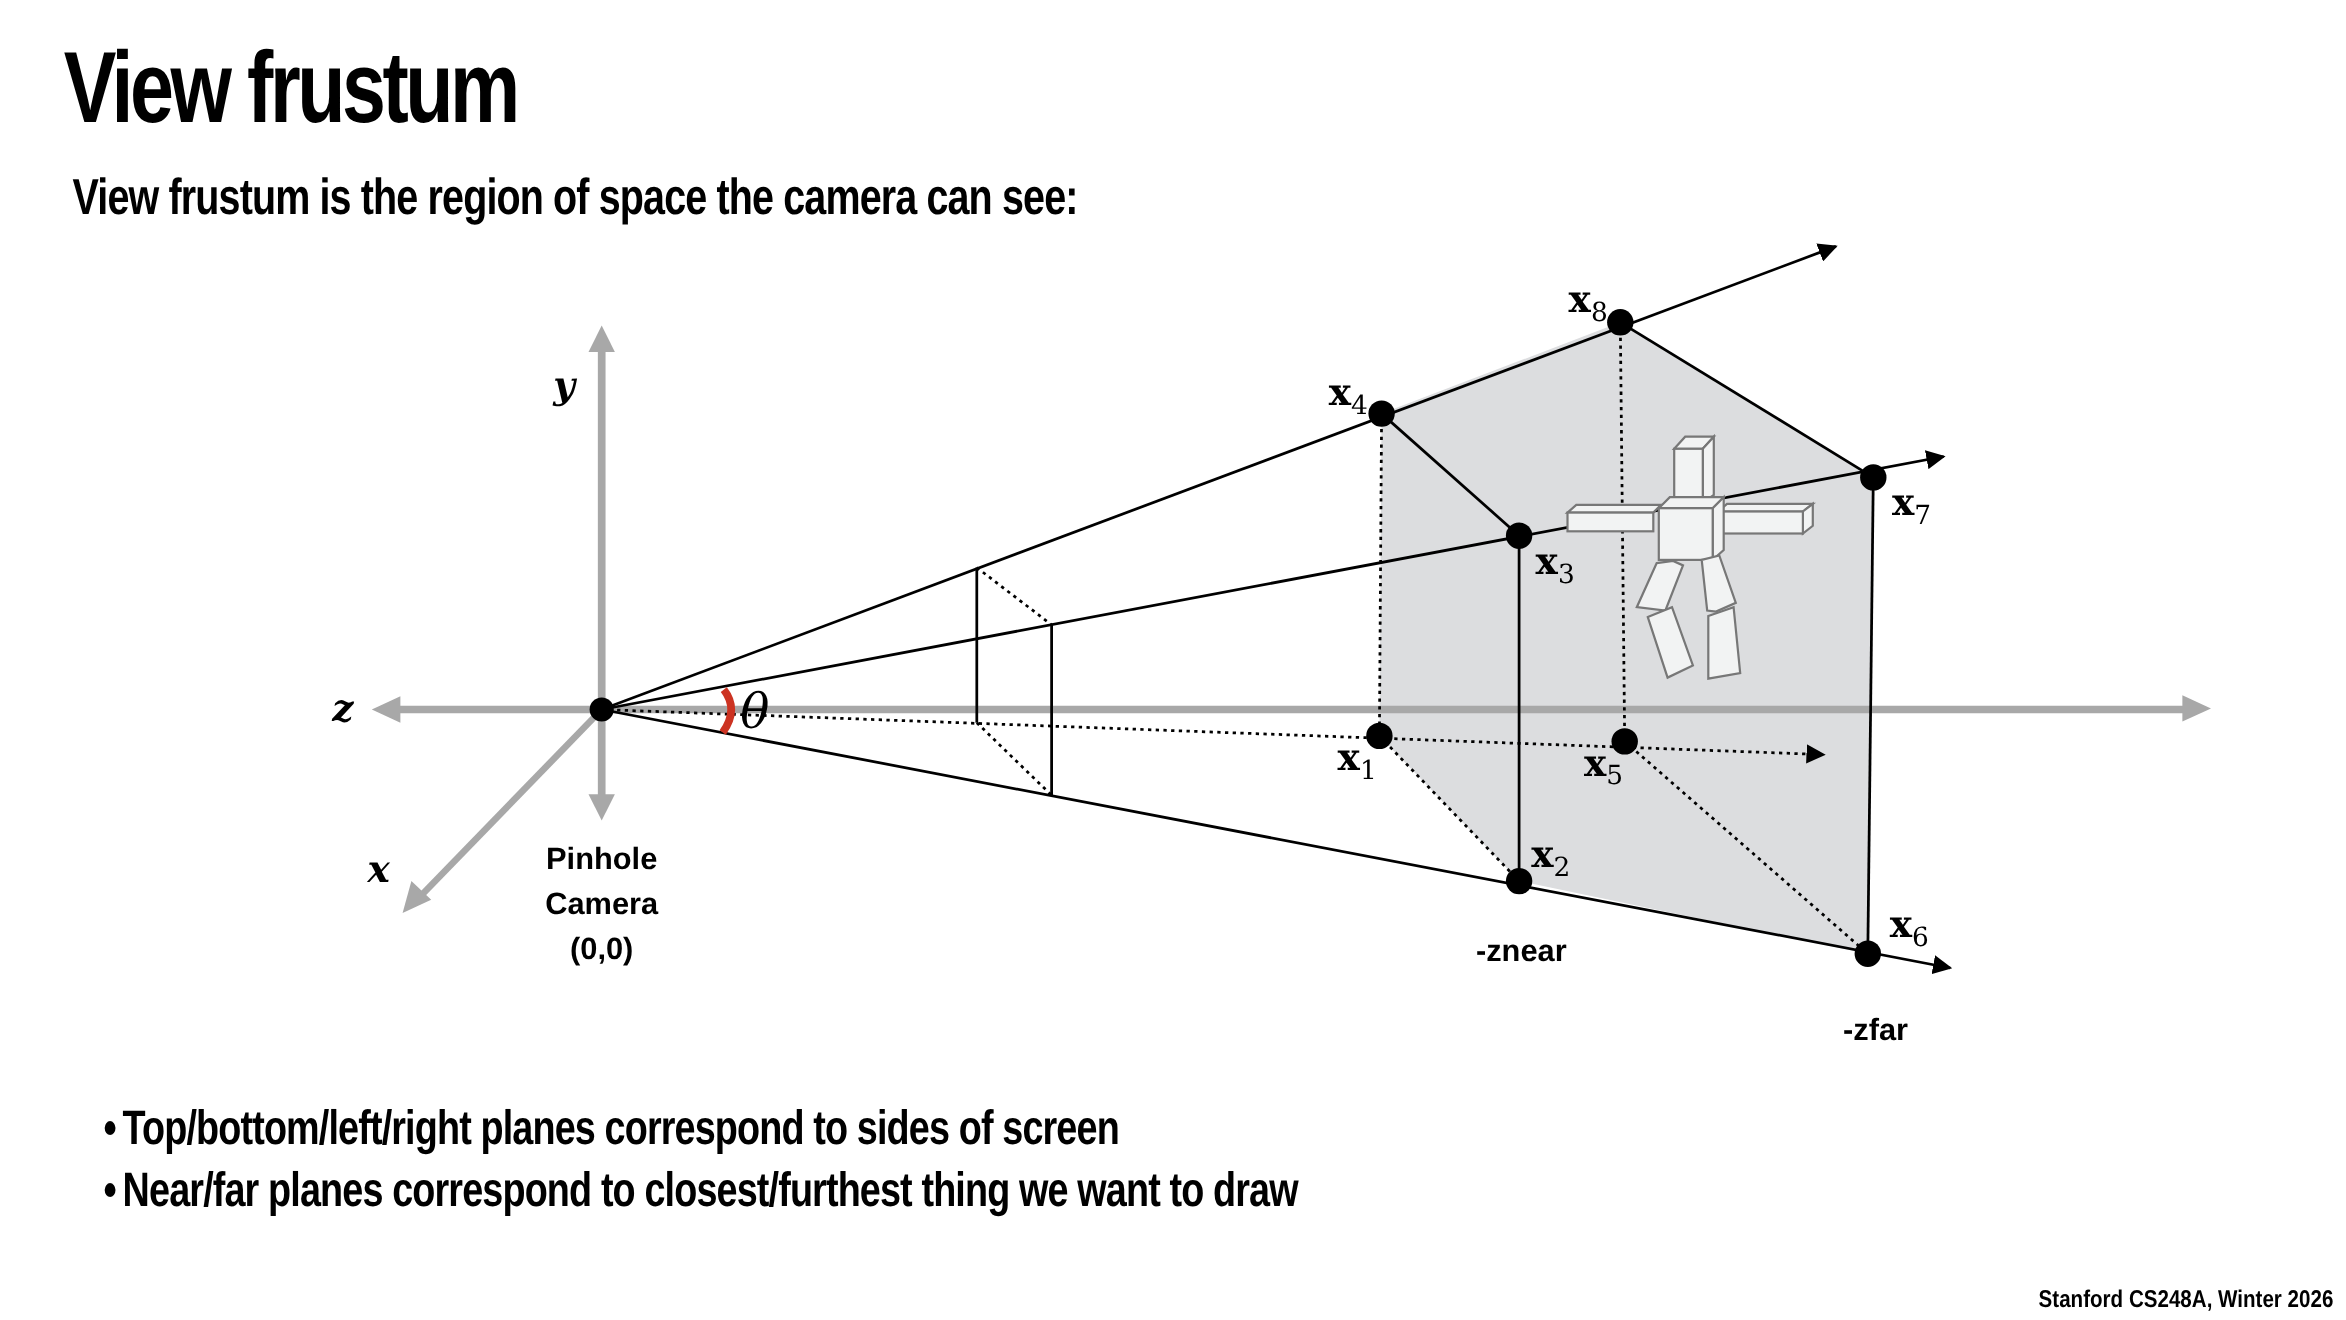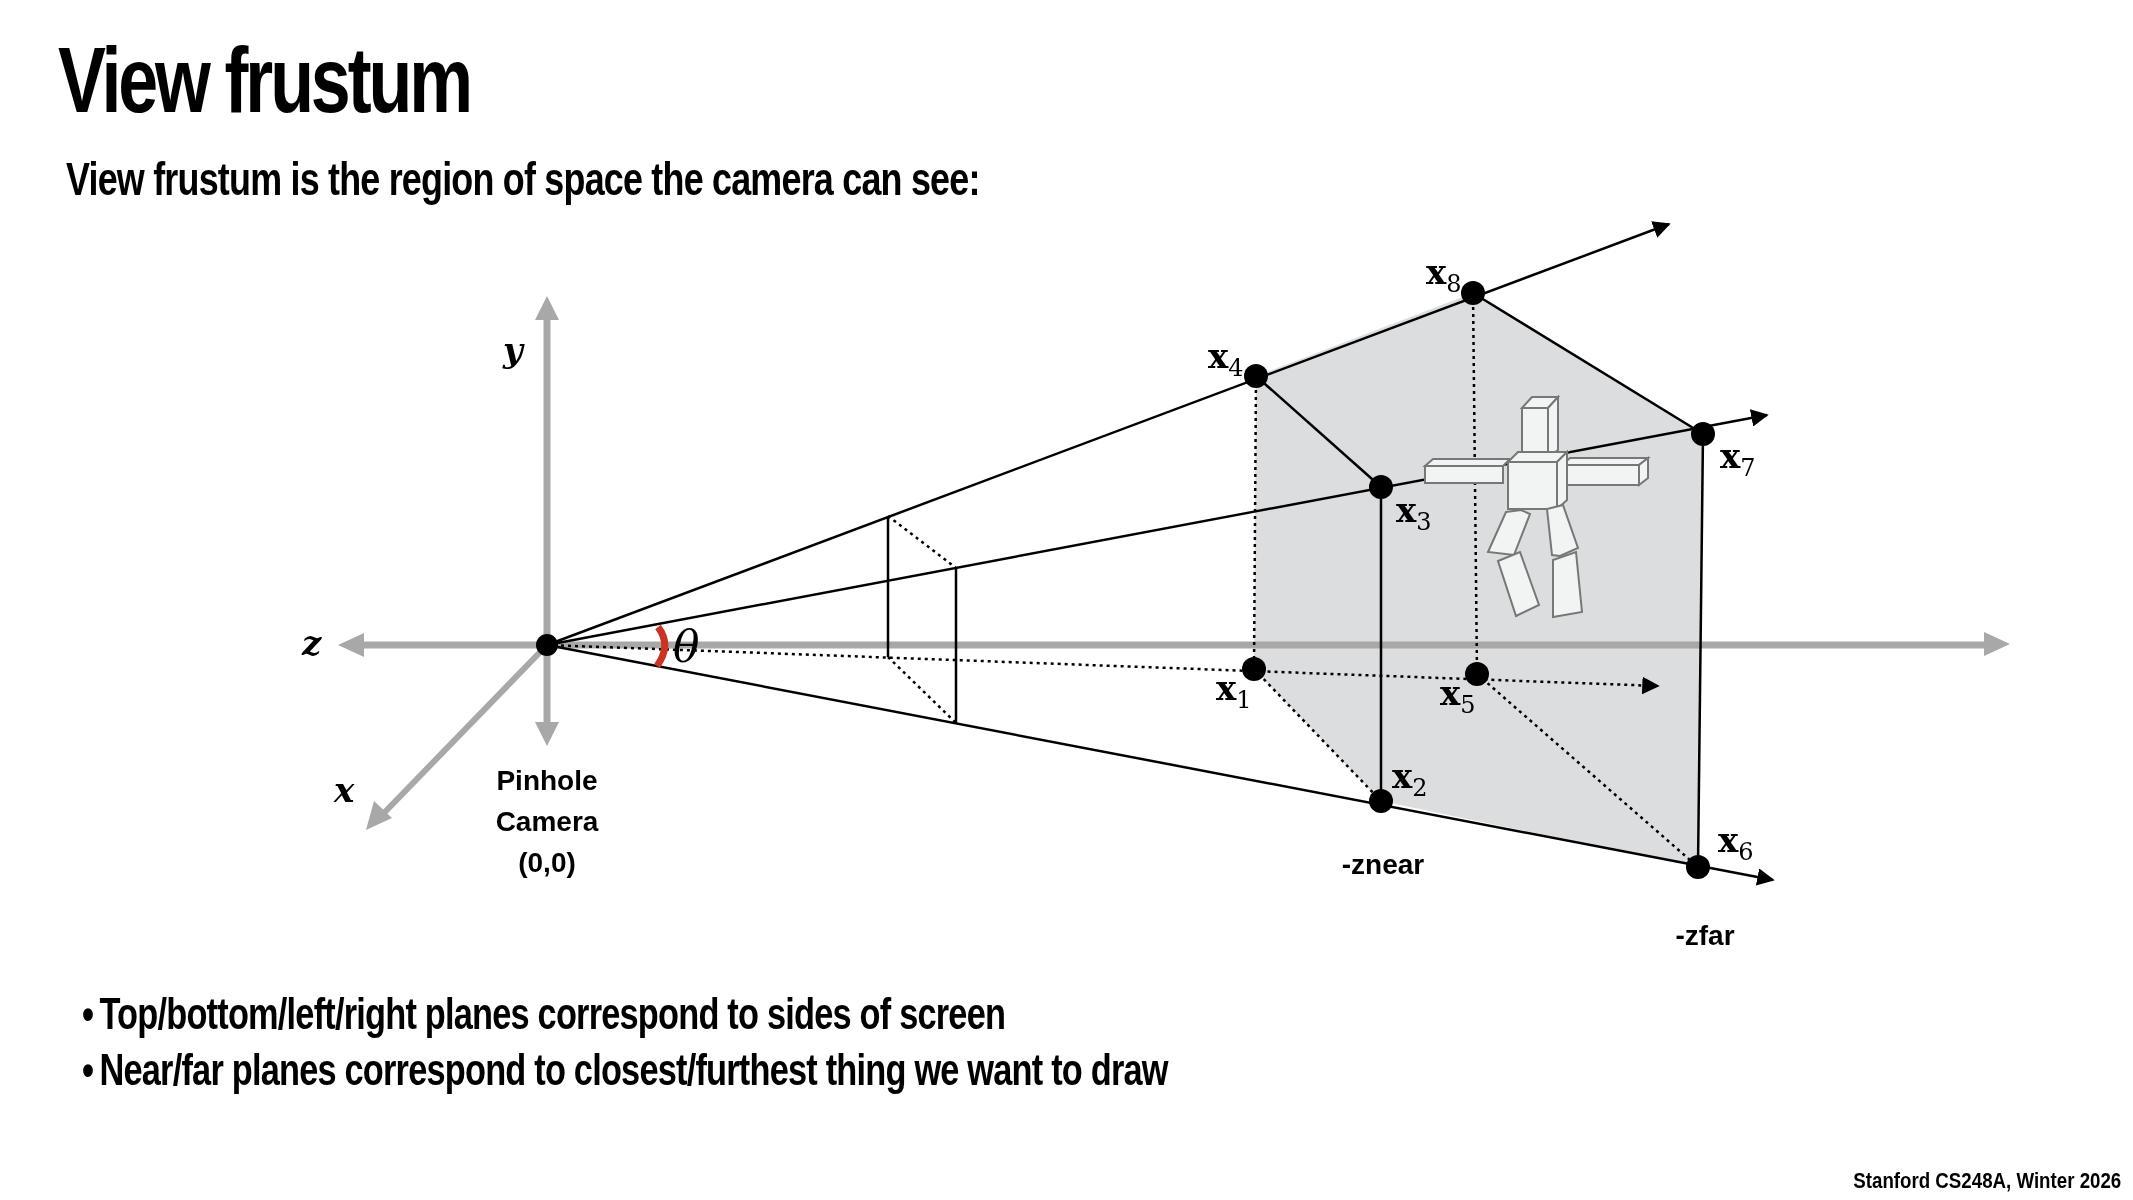--- a/index.html
+++ b/index.html
@@ -2,21 +2,21 @@
 <html><head>
 <meta charset="utf-8">
 <style>
   html, body { margin:0; padding:0; background:#ffffff; }
   body { width:2133px; height:1200px; position:relative; overflow:hidden;
          font-family:"Liberation Sans", "DejaVu Sans", sans-serif; color:#000; }
   .title { position:absolute; left:58px; top:30px; font-size:92px; font-weight:bold;
            letter-spacing:-4px; transform:scaleX(0.78); transform-origin:left top; line-height:1.1; }
   .subtitle { position:absolute; left:66px; top:152px; font-size:46px; font-weight:bold;
               letter-spacing:-1px; transform:scaleX(0.78); transform-origin:left top; line-height:1.2; }
-  .bullets { position:absolute; left:78px; top:982px; margin:4px; padding:0; list-style:none; }
+  .bullets { position:absolute; left:78px; top:982px; margin:16px; padding:0; list-style:none; }
   .bullets li { font-size:44px; font-weight:bold; letter-spacing:-1px; line-height:56px;
                 transform:scaleX(0.78); transform-origin:left top; white-space:nowrap; }
   .bullets li .dot { margin-right:8px; }
   .footer { position:absolute; right:12px; bottom:6px; font-size:22px; font-weight:bold;
             transform:scaleX(0.85); transform-origin:right bottom; white-space:nowrap; }
   svg.diagram { position:absolute; left:0; top:0; }
   .lbl-math { font-family:"DejaVu Serif", "Liberation Serif", serif; }
   .lbl-bold { font-family:"Liberation Sans", sans-serif; font-weight:bold; }
 </style>
 </head>

